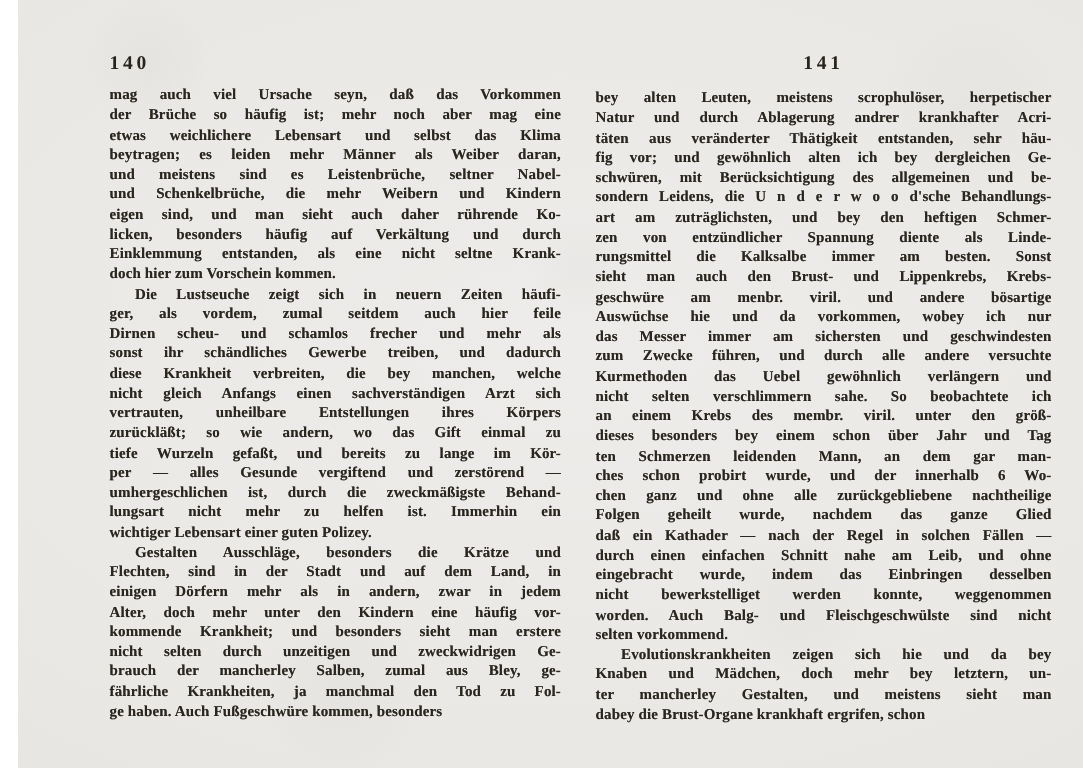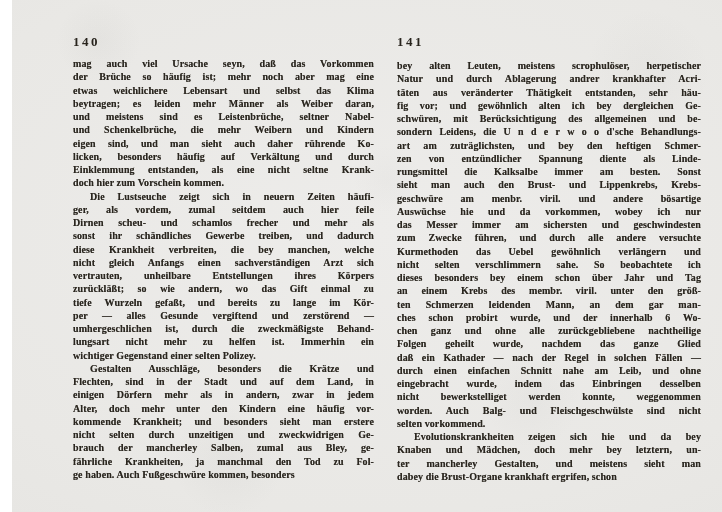--- a/index.html
+++ b/index.html
@@ -36,21 +36,21 @@
   }
   .page-left  { left: 61px;  width: 301px; }
   .page-right { left: 385px; width: 304px; }
   .page-number {
     font-size: 13px;
     font-weight: bold;
     letter-spacing: 2.5px;
     margin-bottom: 7px;
     color: #28241d;
   }
-  .page-right .page-number { text-align: left; margin-bottom: 9px; }
+  .page-right .page-number { text-align: center; margin-bottom: 9px; }
   .text-block { width: 100%; }
   .tl {
     font-size: 10px;
     font-weight: bold;
     line-height: 13.25px;
     height: 13.25px;
     letter-spacing: 0.1px;
     text-align: justify;
     text-align-last: justify;
     white-space: nowrap;
@@ -83,21 +83,21 @@
         <div class="tl">Dirnen scheu- und schamlos frecher und mehr als</div>
         <div class="tl">sonst ihr schändliches Gewerbe treiben, und dadurch</div>
         <div class="tl">diese Krankheit verbreiten, die bey manchen, welche</div>
         <div class="tl">nicht gleich Anfangs einen sachverständigen Arzt sich</div>
         <div class="tl">vertrauten, unheilbare Entstellungen ihres Körpers</div>
         <div class="tl">zurückläßt; so wie andern, wo das Gift einmal zu</div>
         <div class="tl">tiefe Wurzeln gefaßt, und bereits zu lange im Kör-</div>
         <div class="tl">per — alles Gesunde vergiftend und zerstörend —</div>
         <div class="tl">umhergeschlichen ist, durch die zweckmäßigste Behand-</div>
         <div class="tl">lungsart nicht mehr zu helfen ist. Immerhin ein</div>
-        <div class="tl end">wichtiger Gegenstand einer selten Polizey.</div>
+        <div class="tl end">wichtiger Lebensart einer guten Polizey.</div>
         <div class="tl ind">Gestalten Ausschläge, besonders die Krätze und</div>
         <div class="tl">Flechten, sind in der Stadt und auf dem Land, in</div>
         <div class="tl">einigen Dörfern mehr als in andern, zwar in jedem</div>
         <div class="tl">Alter, doch mehr unter den Kindern eine häufig vor-</div>
         <div class="tl">kommende Krankheit; und besonders sieht man erstere</div>
         <div class="tl">nicht selten durch unzeitigen und zweckwidrigen Ge-</div>
         <div class="tl">brauch der mancherley Salben, zumal aus Bley, ge-</div>
         <div class="tl">fährliche Krankheiten, ja manchmal den Tod zu Fol-</div>
         <div class="tl end">ge haben. Auch Fußgeschwüre kommen, besonders</div>
       </div>
@@ -115,22 +115,22 @@
         <div class="tl">art am zuträglichsten, und bey den heftigen Schmer-</div>
         <div class="tl">zen von entzündlicher Spannung diente als Linde-</div>
         <div class="tl">rungsmittel die Kalksalbe immer am besten. Sonst</div>
         <div class="tl">sieht man auch den Brust- und Lippenkrebs, Krebs-</div>
         <div class="tl">geschwüre am menbr. viril. und andere bösartige</div>
         <div class="tl">Auswüchse hie und da vorkommen, wobey ich nur</div>
         <div class="tl">das Messer immer am sichersten und geschwindesten</div>
         <div class="tl">zum Zwecke führen, und durch alle andere versuchte</div>
         <div class="tl">Kurmethoden das Uebel gewöhnlich verlängern und</div>
         <div class="tl">nicht selten verschlimmern sahe. So beobachtete ich</div>
+        <div class="tl">an einem Krebs des membr. viril. unter den größ-</div>
         <div class="tl">dieses besonders bey einem schon über Jahr und Tag</div>
-        <div class="tl">an einem Krebs des membr. viril. unter den größ-</div>
         <div class="tl">ten Schmerzen leidenden Mann, an dem gar man-</div>
         <div class="tl">ches schon probirt wurde, und der innerhalb 6 Wo-</div>
         <div class="tl">chen ganz und ohne alle zurückgebliebene nachtheilige</div>
         <div class="tl">Folgen geheilt wurde, nachdem das ganze Glied</div>
         <div class="tl">daß ein Kathader — nach der Regel in solchen Fällen —</div>
         <div class="tl">durch einen einfachen Schnitt nahe am Leib, und ohne</div>
         <div class="tl">eingebracht wurde, indem das Einbringen desselben</div>
         <div class="tl">nicht bewerkstelliget werden konnte, weggenommen</div>
         <div class="tl">worden. Auch Balg- und Fleischgeschwülste sind nicht</div>
         <div class="tl end">selten vorkommend.</div>

